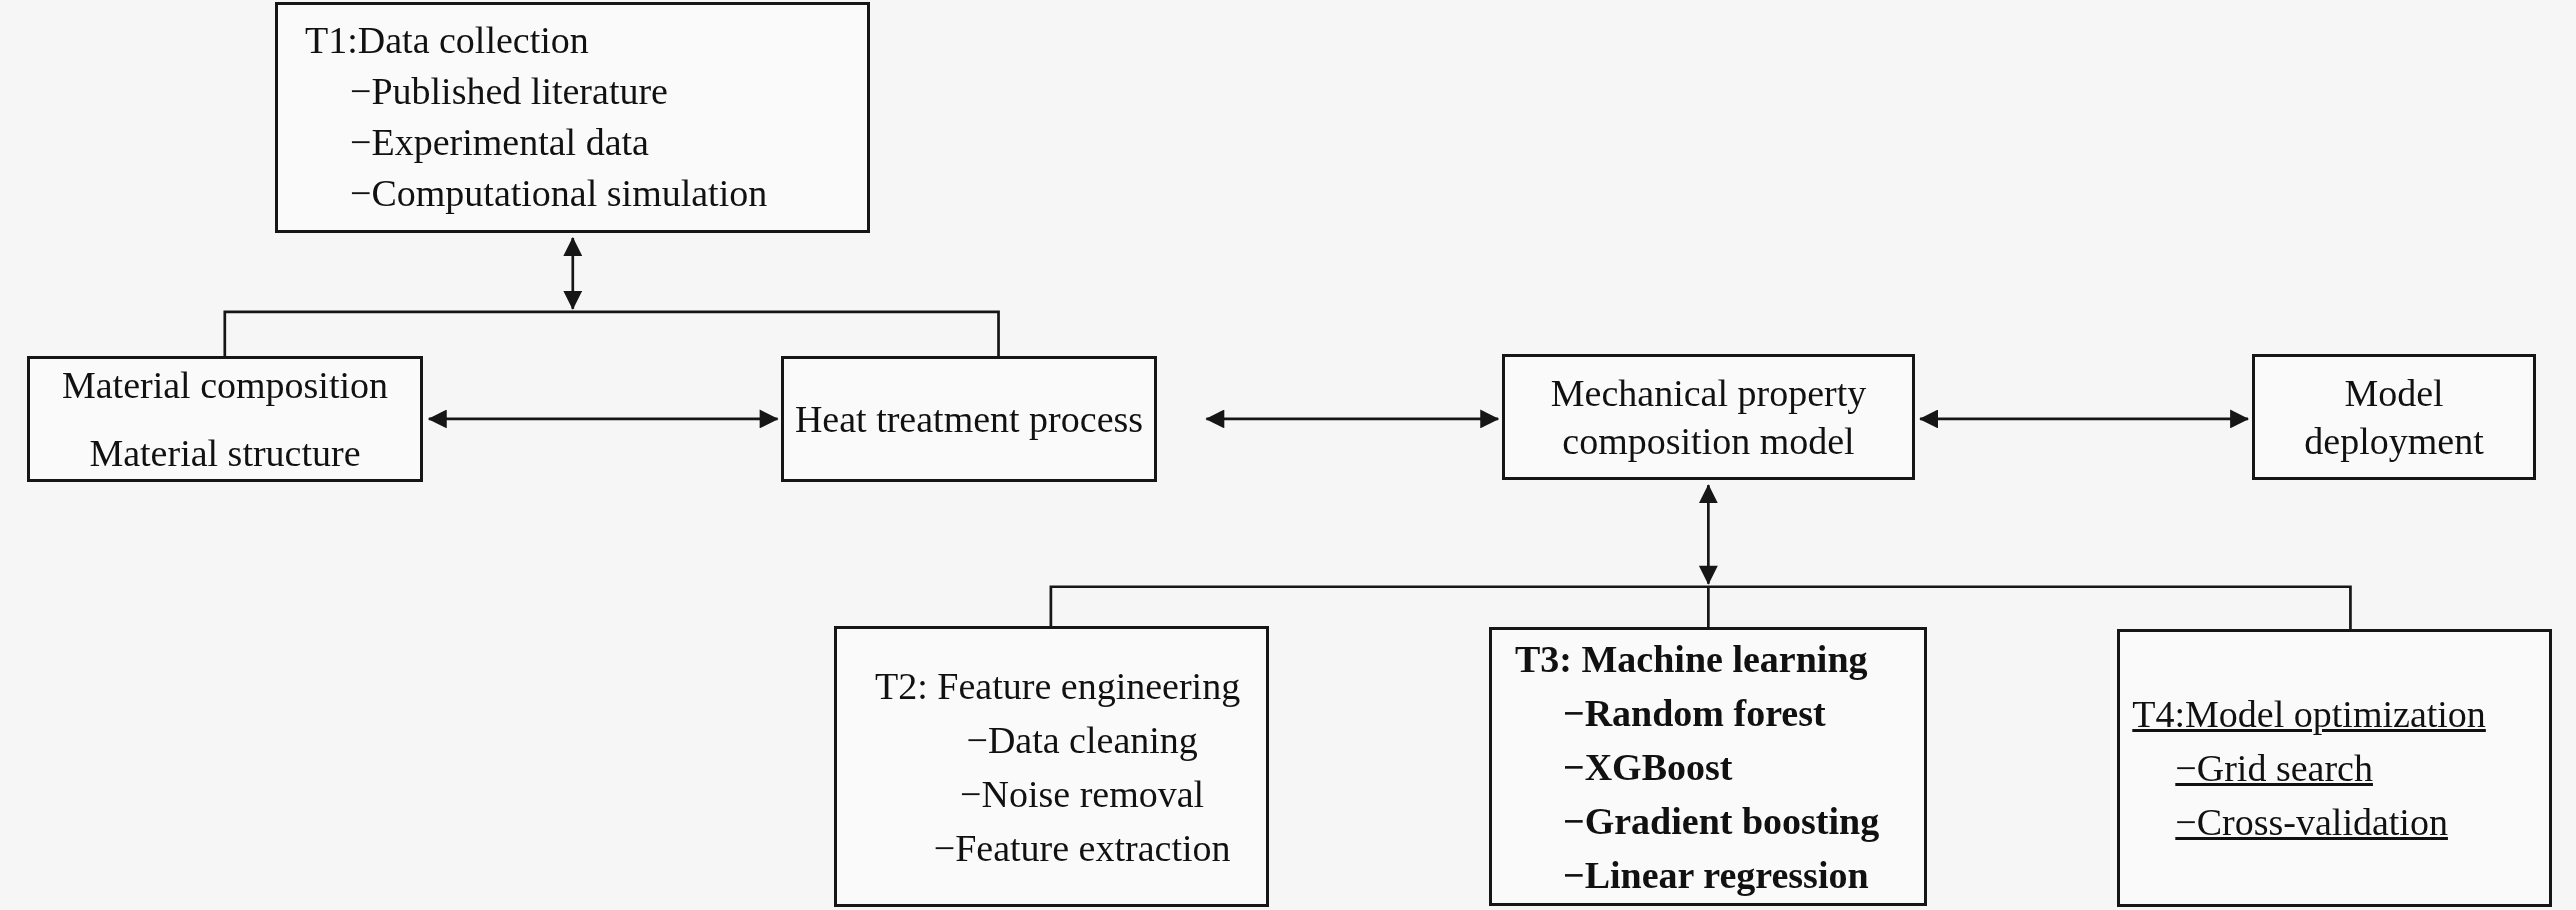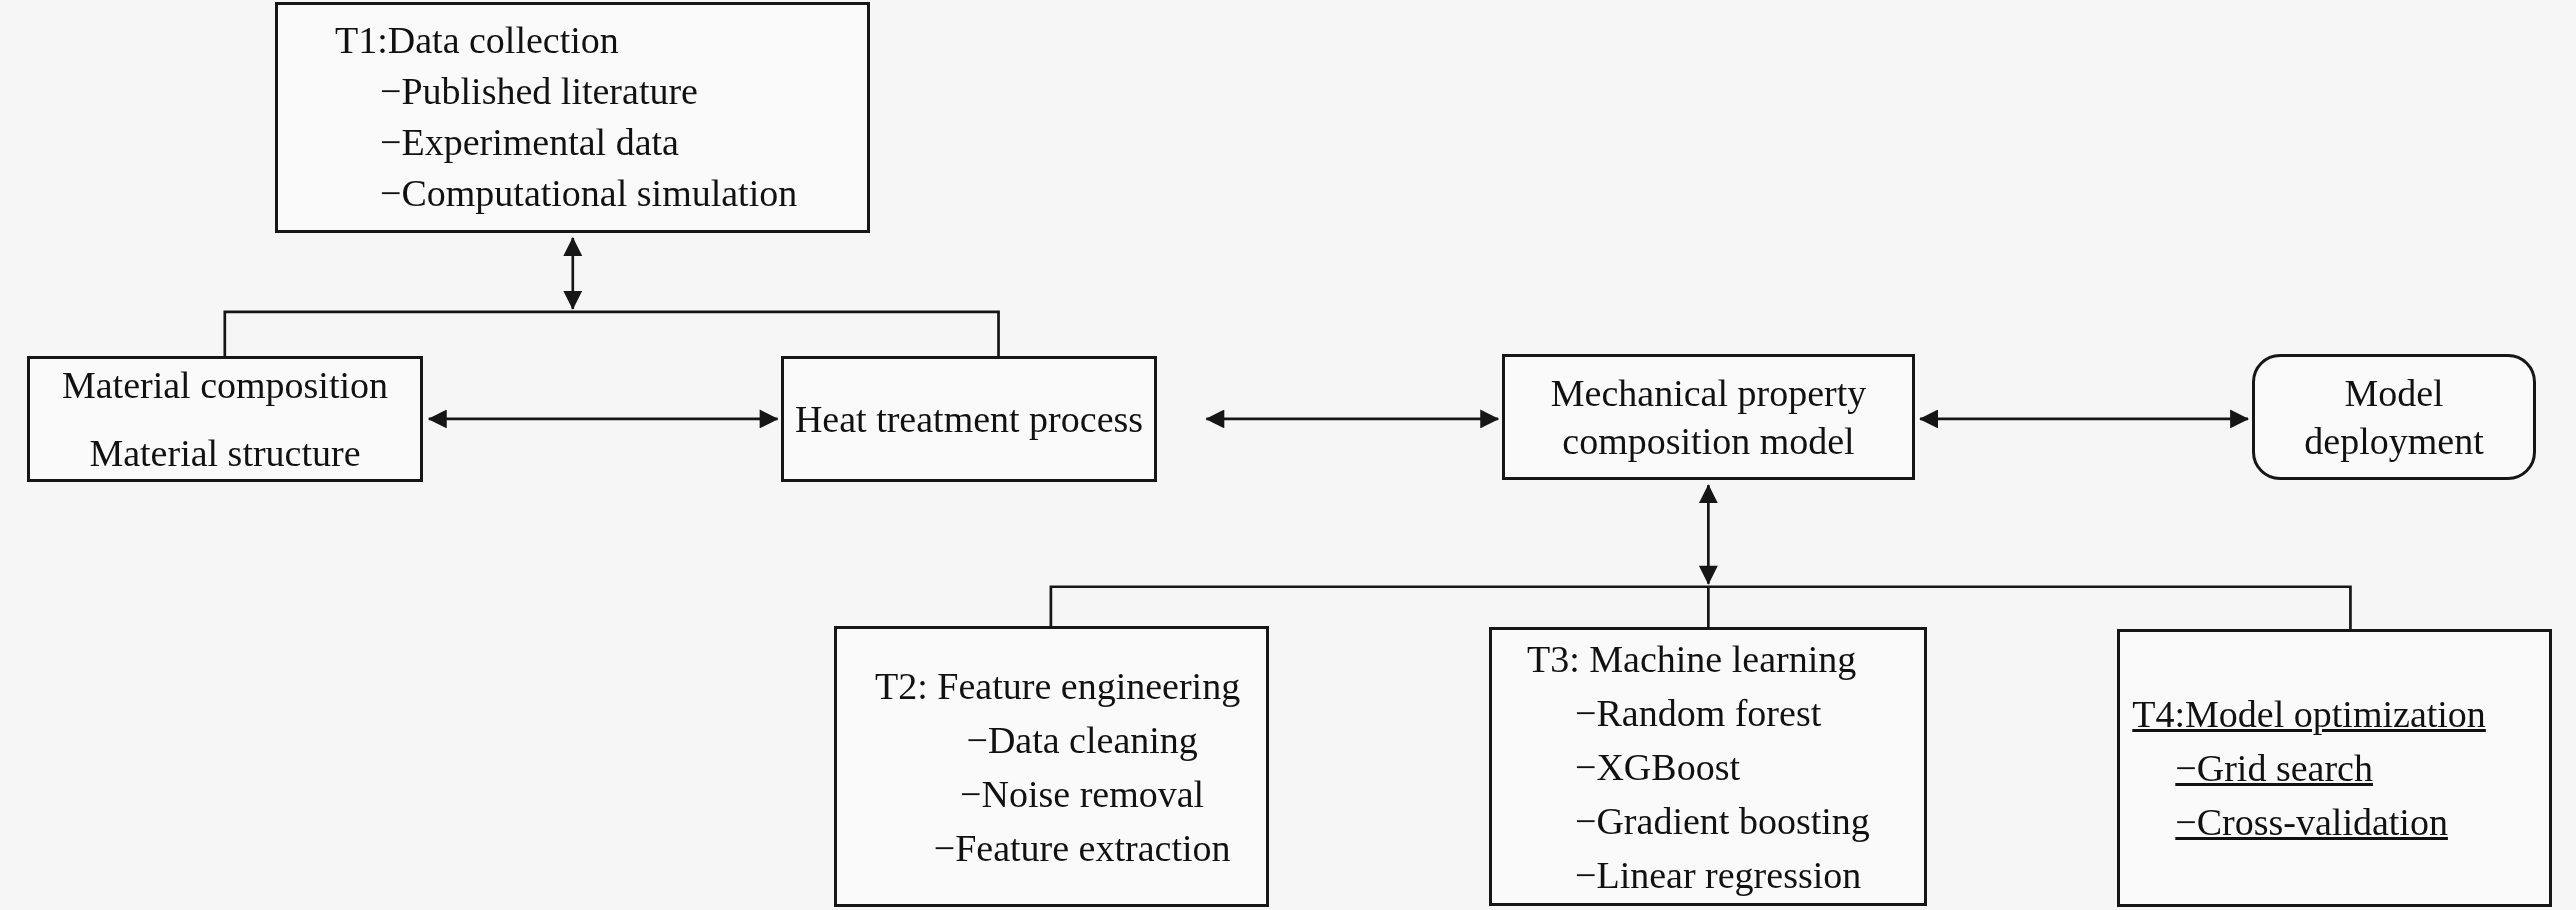--- a/index.html
+++ b/index.html
@@ -25,34 +25,34 @@
     position:absolute;box-sizing:border-box;
     border:3.1px solid var(--line);
     background:var(--box);
     display:flex;flex-direction:column;justify-content:center;
   }
   .box .ln{white-space:nowrap;}
   .centered{align-items:center;text-align:center;font-size:38px;line-height:48px;}
   .tasklist{font-size:38px;}
   .tasklist .item{display:block;}
   
-  #box-t1{line-height:51px;padding-left:57px;}
+  #box-t1{line-height:51px;padding-left:27px;}
   #box-t1 .item{padding-left:45px;}
   #box-t2{line-height:54px;padding-left:12.3px;text-align:center;}
   #box-t2 .item{padding-left:49px;}
-  #box-t3{line-height:54px;padding-left:35px;}
+  #box-t3{line-height:54px;padding-left:23px;font-weight:bold;}
   #box-t3 .item{padding-left:48px;}
   #box-t4{line-height:54px;padding-left:12.3px;}
   #box-t4 .item{padding-left:43px;}
   
   #box-t1        {left:275px;  top:1.5px;   width:595px; height:231px;}
   #box-material  {left:27px;   top:356px; width:396px; height:126px;gap:20px;}
   #box-heat      {left:781px; top:356px; width:376px; height:126px;}
   #box-mech      {left:1502px; top:354px; width:413px; height:126px;}
-  #box-deploy    {left:2252px; top:354px; width:284px; height:126px;border-radius:28px;}
+  #box-deploy    {left:2252px; top:354px; width:284px; height:126px;}
   #box-t2        {left:834px; top:626px; width:435px; height:281px;}
   #box-t3        {left:1489px; top:627px; width:438px; height:279px;}
   #box-t4        {left:2117px; top:629px; width:435px; height:278px;text-decoration:underline;}
 </style>
 </head>
 <body>
 
 <div class="canvas">
 
   <svg class="wires" viewBox="0 0 3346 1183" xmlns="http://www.w3.org/2000/svg">

